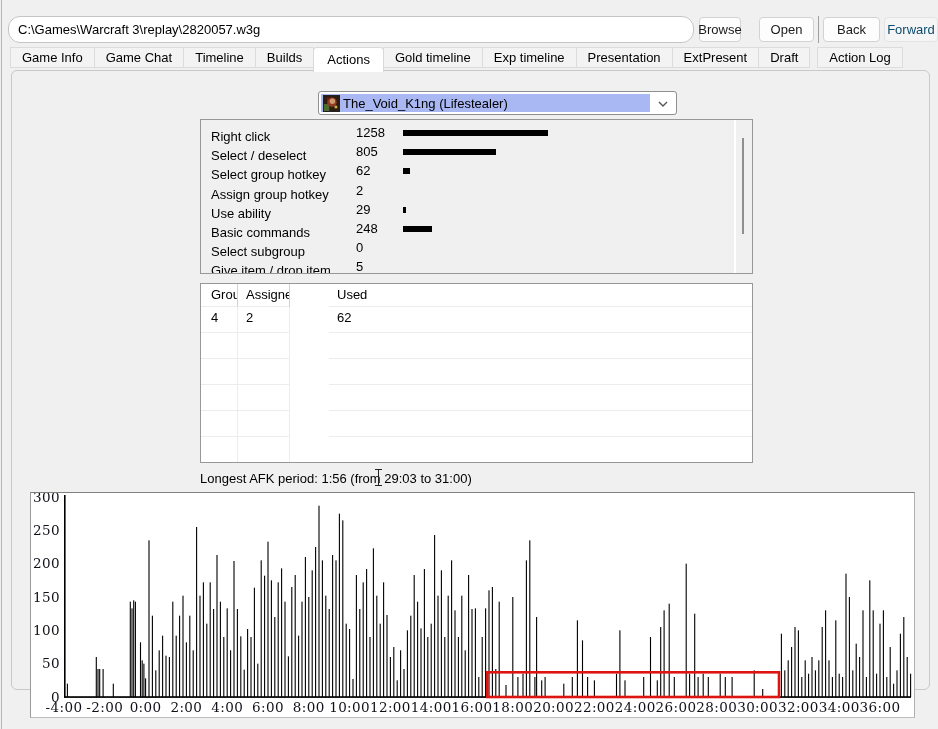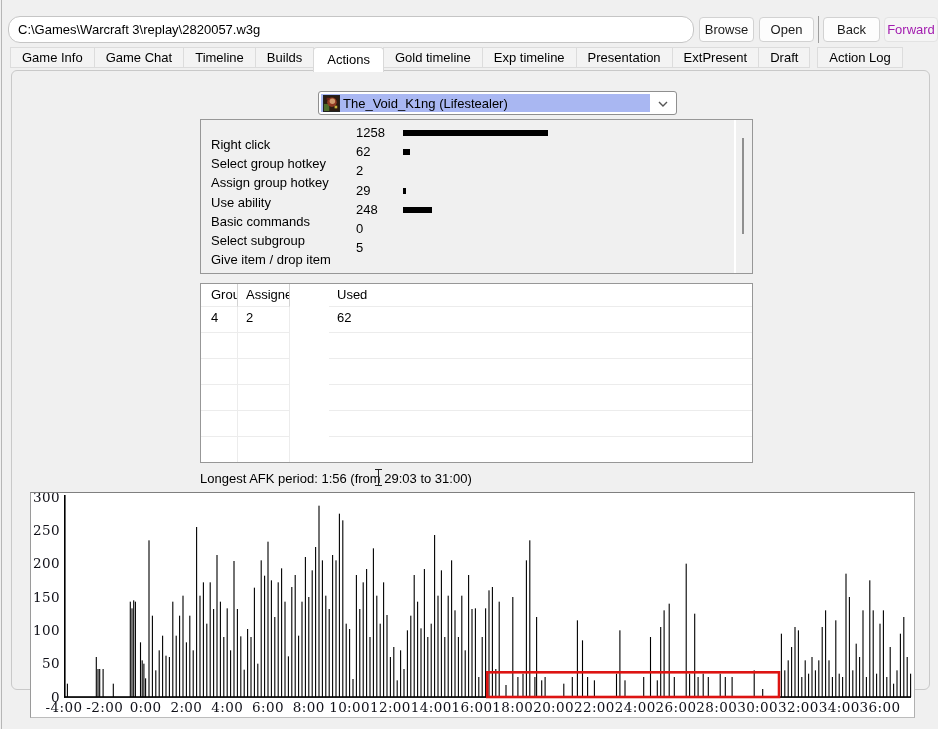--- a/index.html
+++ b/index.html
@@ -22,24 +22,24 @@
     border:1px solid #c5c5c5; border-radius:12px; background:#fff;
     font-family:"Liberation Sans", sans-serif; font-size:13px;
     padding:0 9px; outline:none; color:#000;
   }
   .btn {
     top:17px; height:25px;
     background:#fdfdfd; border:1px solid #d2d2d2; border-radius:4px;
     font-family:"Liberation Sans", sans-serif; font-size:13px; color:#1a1a1a;
     display:flex; align-items:center; justify-content:center; cursor:default;
   }
-  #browse-button { left:699px; width:55px;text-align:right; }
+  #browse-button { left:699px; width:42px;text-align:right; }
   #open-button   { left:759px; width:55px; }
   #back-button   { left:823px; width:57px; }
-  #forward-button{ left:884px; width:54px; color:#a21caf; border-color:#e3e3e3; background:#f5f5f5; }
+  #forward-button{ left:884px; width:54px; color:#0c4a6e; border-color:#e3e3e3; background:#f5f5f5; }
   #toolbar-separator { left:818px; top:16px; width:1px; height:27px; background:#9f9f9f; }
 
   
   #tabstrip { left:10px; top:47px; height:24px; display:flex; }
   .tab {
     height:21px; line-height:20px; padding:0 11px;
     background:#f3f3f3; border:1px solid #dcdcdc; margin-right:-1px;
     white-space:nowrap; cursor:default; position:relative;
   }
   .tab.gap { margin-left:8px; }
@@ -67,21 +67,21 @@
   #hero-portrait { width:17px; height:17px; margin-left:2px; border:1px solid #222; flex:0 0 auto; }
   #player-combobox .val { margin-left:3px; white-space:nowrap; }
   #combo-chevron { position:absolute; right:7px; top:6px; width:12px; height:12px; }
 
   
   #stats-panel {
     left:200px; top:119px; width:553px; height:155px;
     border:1px solid #979797; background:#f0f0f0; overflow:hidden;
   }
   .stat-row { position:relative; height:19.2px; }
-  .stat-label { position:absolute; left:10px; top:14px; }
+  .stat-label { position:absolute; left:10px; top:6px; }
   .stat-value { position:absolute; left:155px; top:2px; }
   .stat-bar   { position:absolute; left:202px; top:7px; height:6px; background:#000; }
   #stats-scroll-sep { position:absolute; top:0; right:16px; width:2px; height:100%; background:#fff; }
   #stats-scroll-thumb { position:absolute; right:8px; top:18px; width:2px; height:96px; background:#8f8f8f; }
 
   
   #hotkey-table {
     left:200px; top:283px; width:553px; height:180px;
     border:1px solid #979797; background:#fff; overflow:hidden;
   }
@@ -156,20 +156,25 @@
     <polyline points="2,4 6,8 10,4" fill="none" stroke="#555" stroke-width="1.4"></polyline>
   </svg>
 </div>
 
 <div class="abs" id="stats-panel">
   <div id="stats-rows" style="padding-top:3px;">
       <div class="stat-row">
         <span class="stat-label">Right click</span>
         <span class="stat-value">1258</span>
         <div class="stat-bar" style="width: 144.7px;"></div>
+      </div>
+      <div class="stat-row">
+        <span class="stat-label">Select / deselect</span>
+        <span class="stat-value">805</span>
+        <div class="stat-bar" style="width: 92.6px;"></div>
       </div>
       <div class="stat-row">
         <span class="stat-label">Select group hotkey</span>
         <span class="stat-value">62</span>
         <div class="stat-bar" style="width: 7.1px;"></div>
       </div>
       <div class="stat-row">
         <span class="stat-label">Assign group hotkey</span>
         <span class="stat-value">2</span>
       </div>

